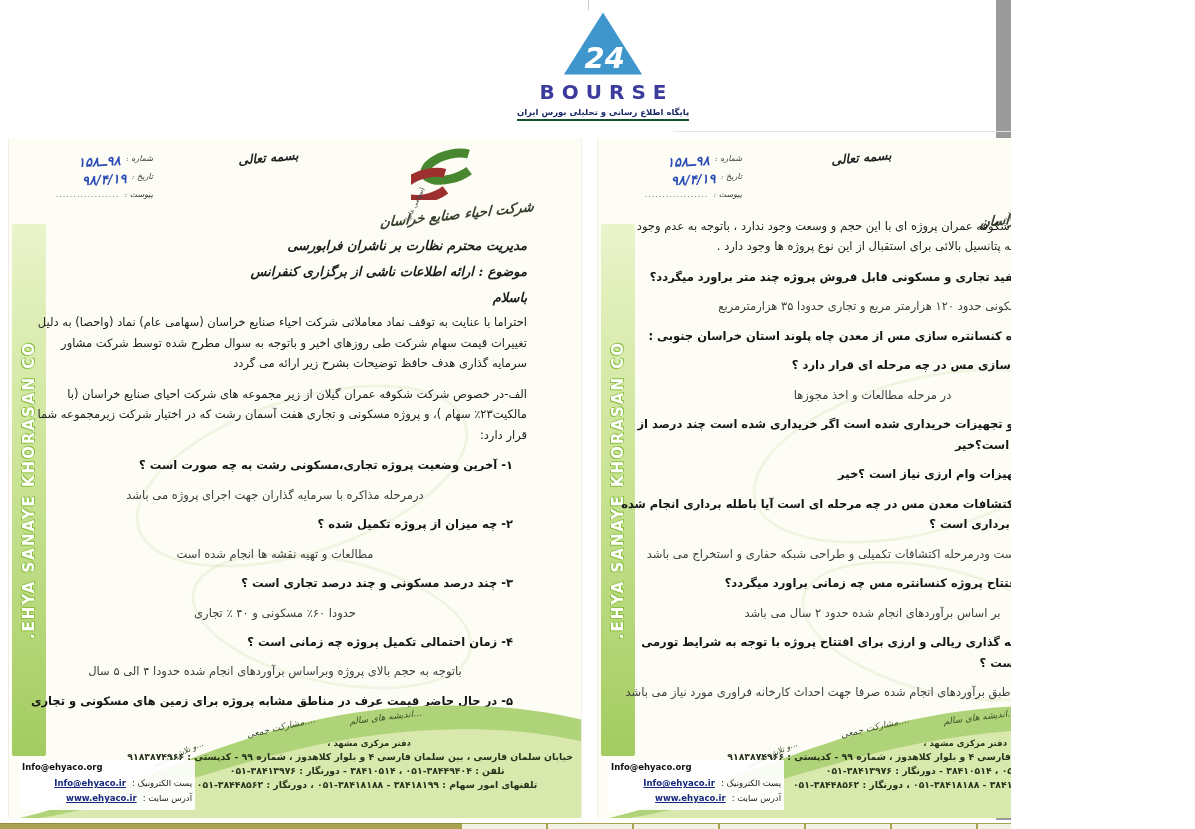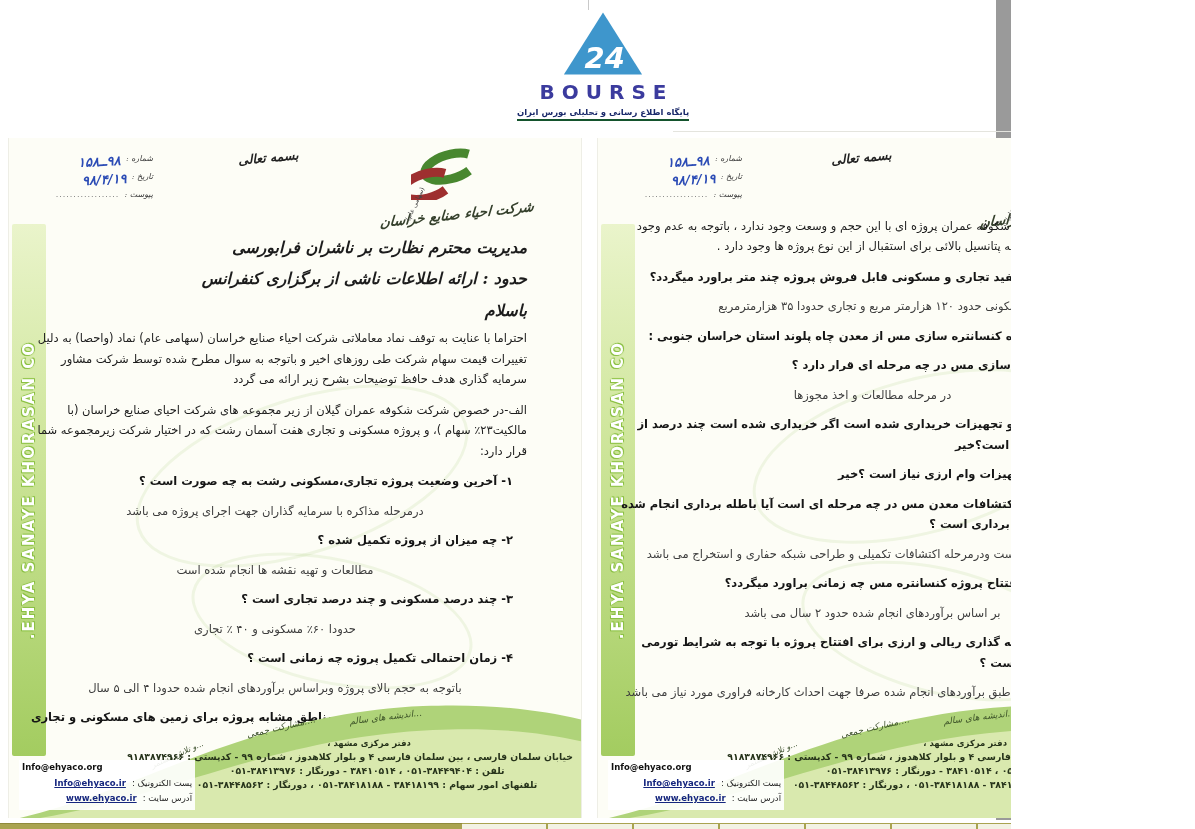--- a/index.html
+++ b/index.html
@@ -44,21 +44,21 @@
   .co-logo{position:absolute;left:auto;right:44px;top:6px;width:160px;text-align:center;}
   .co-callig{font-family:"DejaVu Serif",serif;font-style:italic;font-weight:bold;font-size:13.5px;
              color:#35402c;transform:rotate(-6deg) skewX(-10deg);white-space:nowrap;margin-top:2px;}
   .co-type{position:absolute;right:148px;top:62px;font-size:6.5px;color:#444;transform:rotate(-65deg);white-space:nowrap;}
 
   
   .doc-lines{position:absolute;font-size:11.5px;color:#1c1c1c;line-height:1.78;}
   .page-left  .doc-lines{top:96px;right:54px;left:14px;}
   .page-right .doc-lines{top:78px;right:50px;left:16px;}
   .line{margin-bottom:8px;}
-  .line.head{font-family:"DejaVu Serif",serif;font-weight:bold;font-style:italic;font-size:16px;margin-bottom:3px;}
+  .line.head{font-family:"DejaVu Serif",serif;font-weight:bold;font-style:italic;font-size:13px;margin-bottom:3px;}
   .line.para{text-align:right;margin-bottom:10px;}
   .line.q,.line.section{font-weight:bold;padding-right:14px;margin-bottom:9px;color:#151515;}
   .line.a{text-align:center;color:#3d3d3d;margin-bottom:9px;}
 
   
   .footer{position:absolute;left:0;right:0;bottom:0;height:128px;overflow:hidden;}
   .footer svg{position:absolute;inset:0;width:100%;height:100%;}
   .slogan{position:absolute;font-family:"DejaVu Serif",serif;font-style:italic;font-size:9px;
           color:#30451f;opacity:.9;white-space:nowrap;direction:rtl;}
   .addr{position:absolute;right:8px;top:48px;width:72%;text-align:center;direction:rtl;color:#26331a;}
@@ -127,21 +127,21 @@
           <path d="M62,14 a26,12 0 1 0 -4,16" fill="none" stroke="#48872f" stroke-width="9"></path>
           <path d="M30,42 a26,12 0 1 1 4,-16" fill="none" stroke="#9e2f2f" stroke-width="9"></path>
         </g>
       </svg>
       <div class="co-callig">شرکت احیاء صنایع خراسان</div>
     </div>
     <div class="co-type">(سهامی عام)</div>
 
     <div class="doc-lines">
         <div class="line head">مدیریت محترم نظارت بر ناشران  فرابورسی</div>
-        <div class="line head">حدود : ارائه اطلاعات ناشی از برگزاری کنفرانس</div>
+        <div class="line head">موضوع : ارائه اطلاعات ناشی از برگزاری کنفرانس</div>
         <div class="line head">باسلام</div>
         <div class="line para">احتراما با عنایت به توقف نماد معاملاتی شرکت احیاء صنایع خراسان (سهامی عام) نماد (واحصا) به دلیل تغییرات قیمت سهام شرکت طی روزهای اخیر و باتوجه به سوال مطرح شده توسط شرکت مشاور سرمایه گذاری هدف حافظ توضیحات بشرح زیر ارائه می گردد</div>
         <div class="line para">الف-در خصوص شرکت شکوفه عمران گیلان از زیر مجموعه های شرکت احیای صنایع خراسان (با مالکیت۲۳٪ سهام )، و پروژه مسکونی و تجاری هفت آسمان رشت که در اختیار شرکت زیرمجموعه شما قرار دارد:</div>
         <div class="line q">۱- آخرین وضعیت پروژه تجاری،مسکونی رشت به چه صورت است ؟</div>
         <div class="line a">درمرحله مذاکره با سرمایه گذاران جهت اجرای پروژه می باشد</div>
         <div class="line q">۲- چه میزان از پروژه تکمیل شده ؟</div>
         <div class="line a">مطالعات و تهیه نقشه ها انجام شده است</div>
         <div class="line q">۳- چند درصد مسکونی و چند درصد تجاری است ؟</div>
         <div class="line a">حدودا ۶۰٪ مسکونی  و ۴۰ ٪ تجاری</div>
         <div class="line q">۴- زمان احتمالی تکمیل پروژه چه زمانی است ؟</div>

